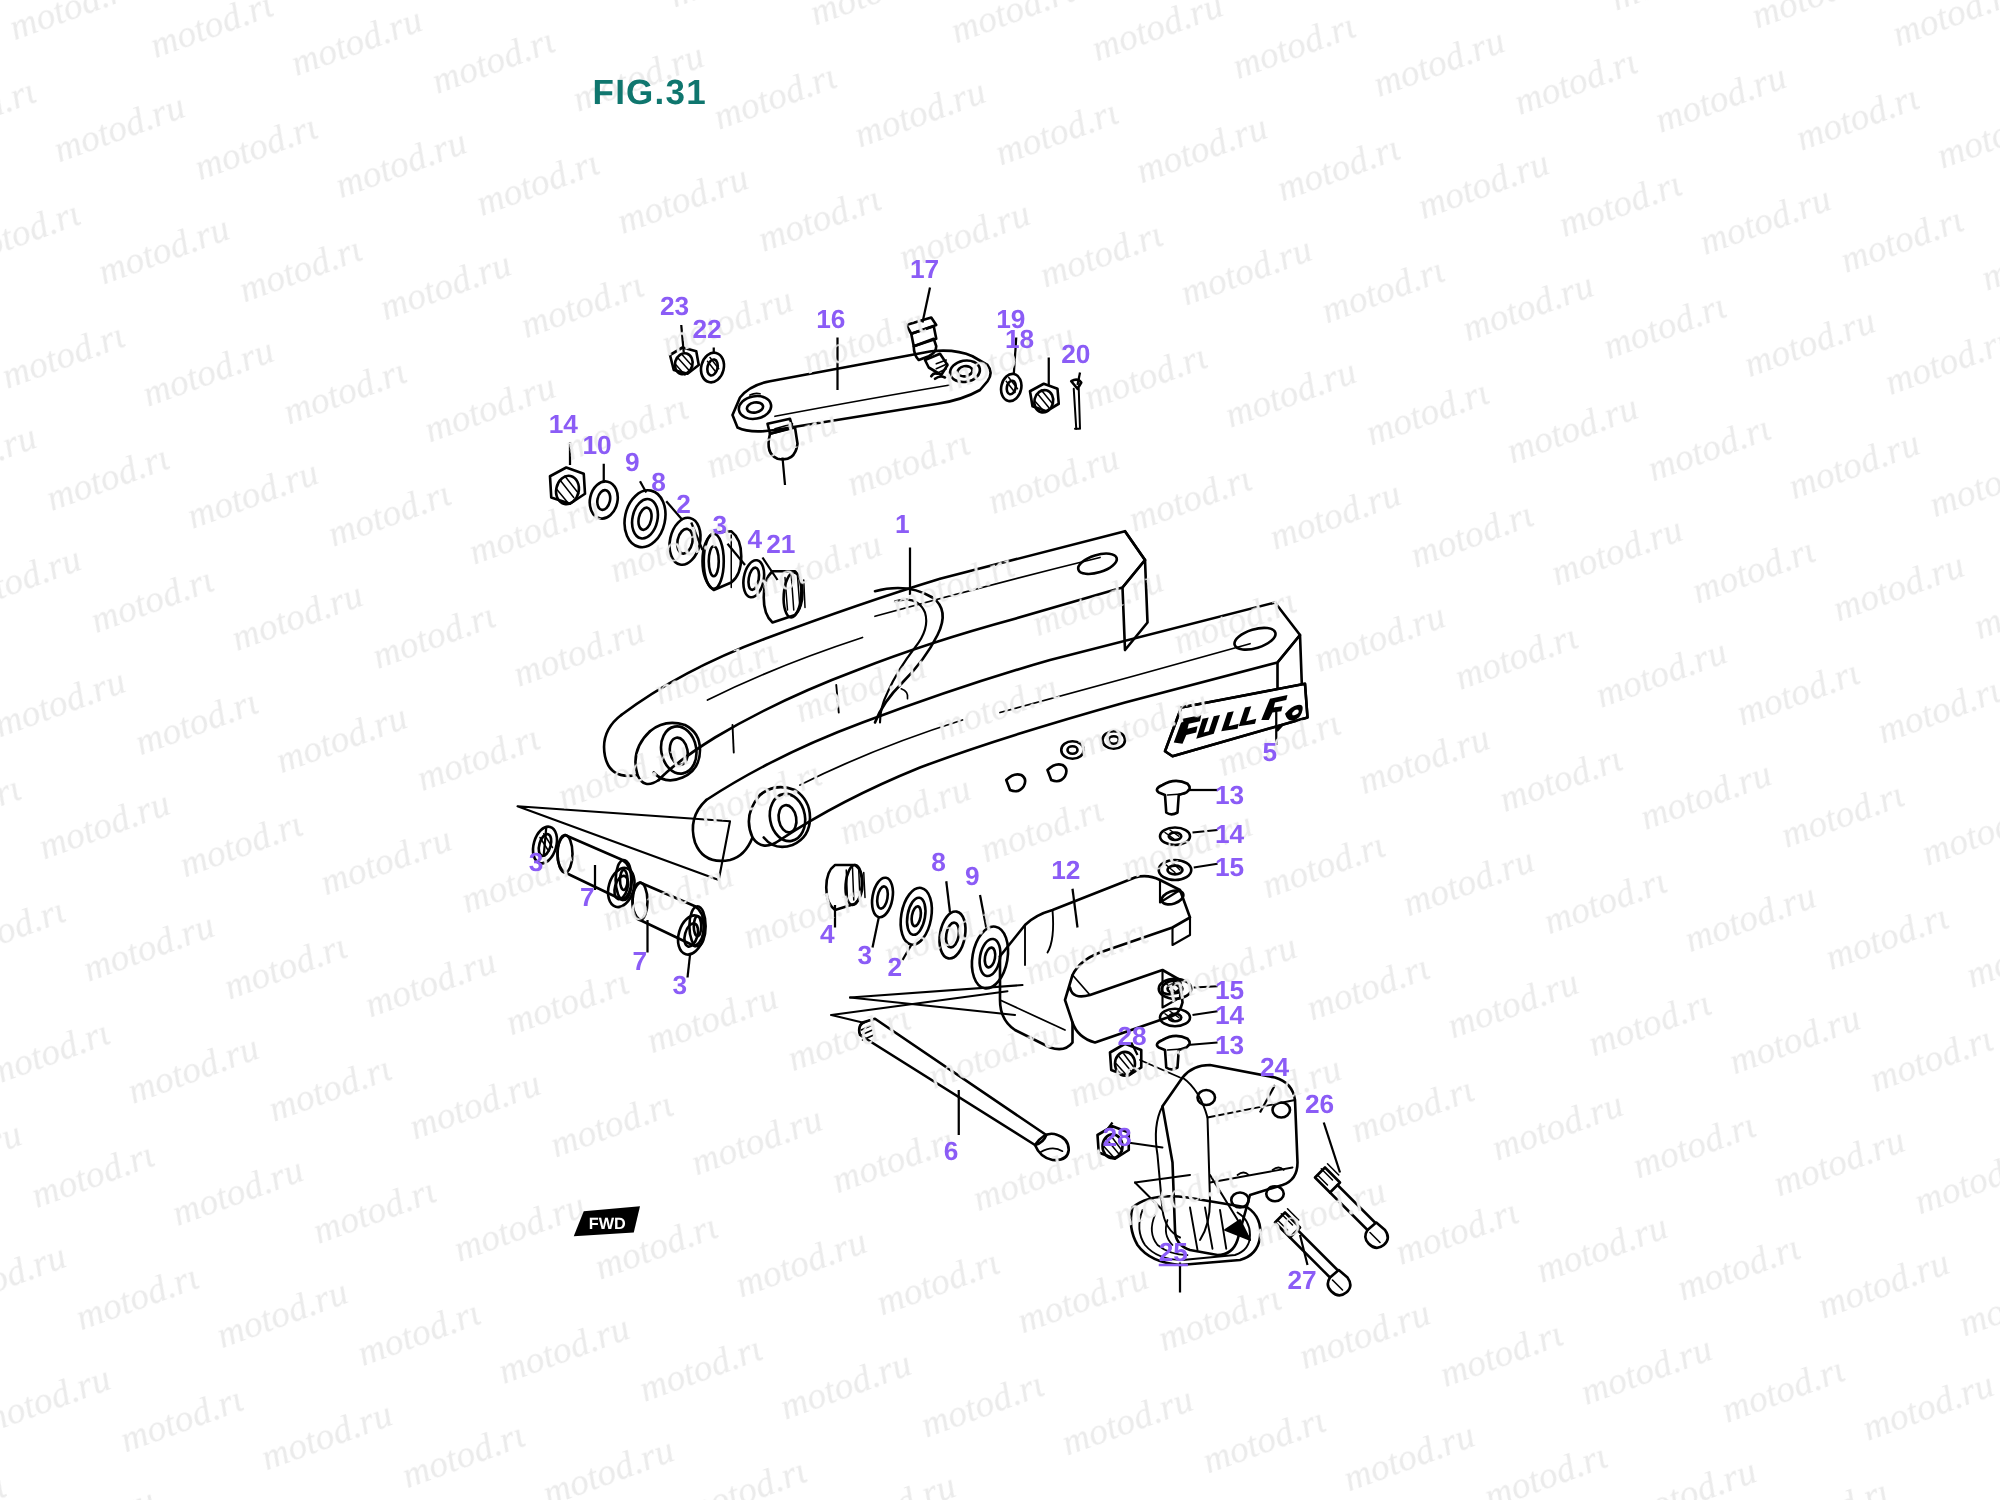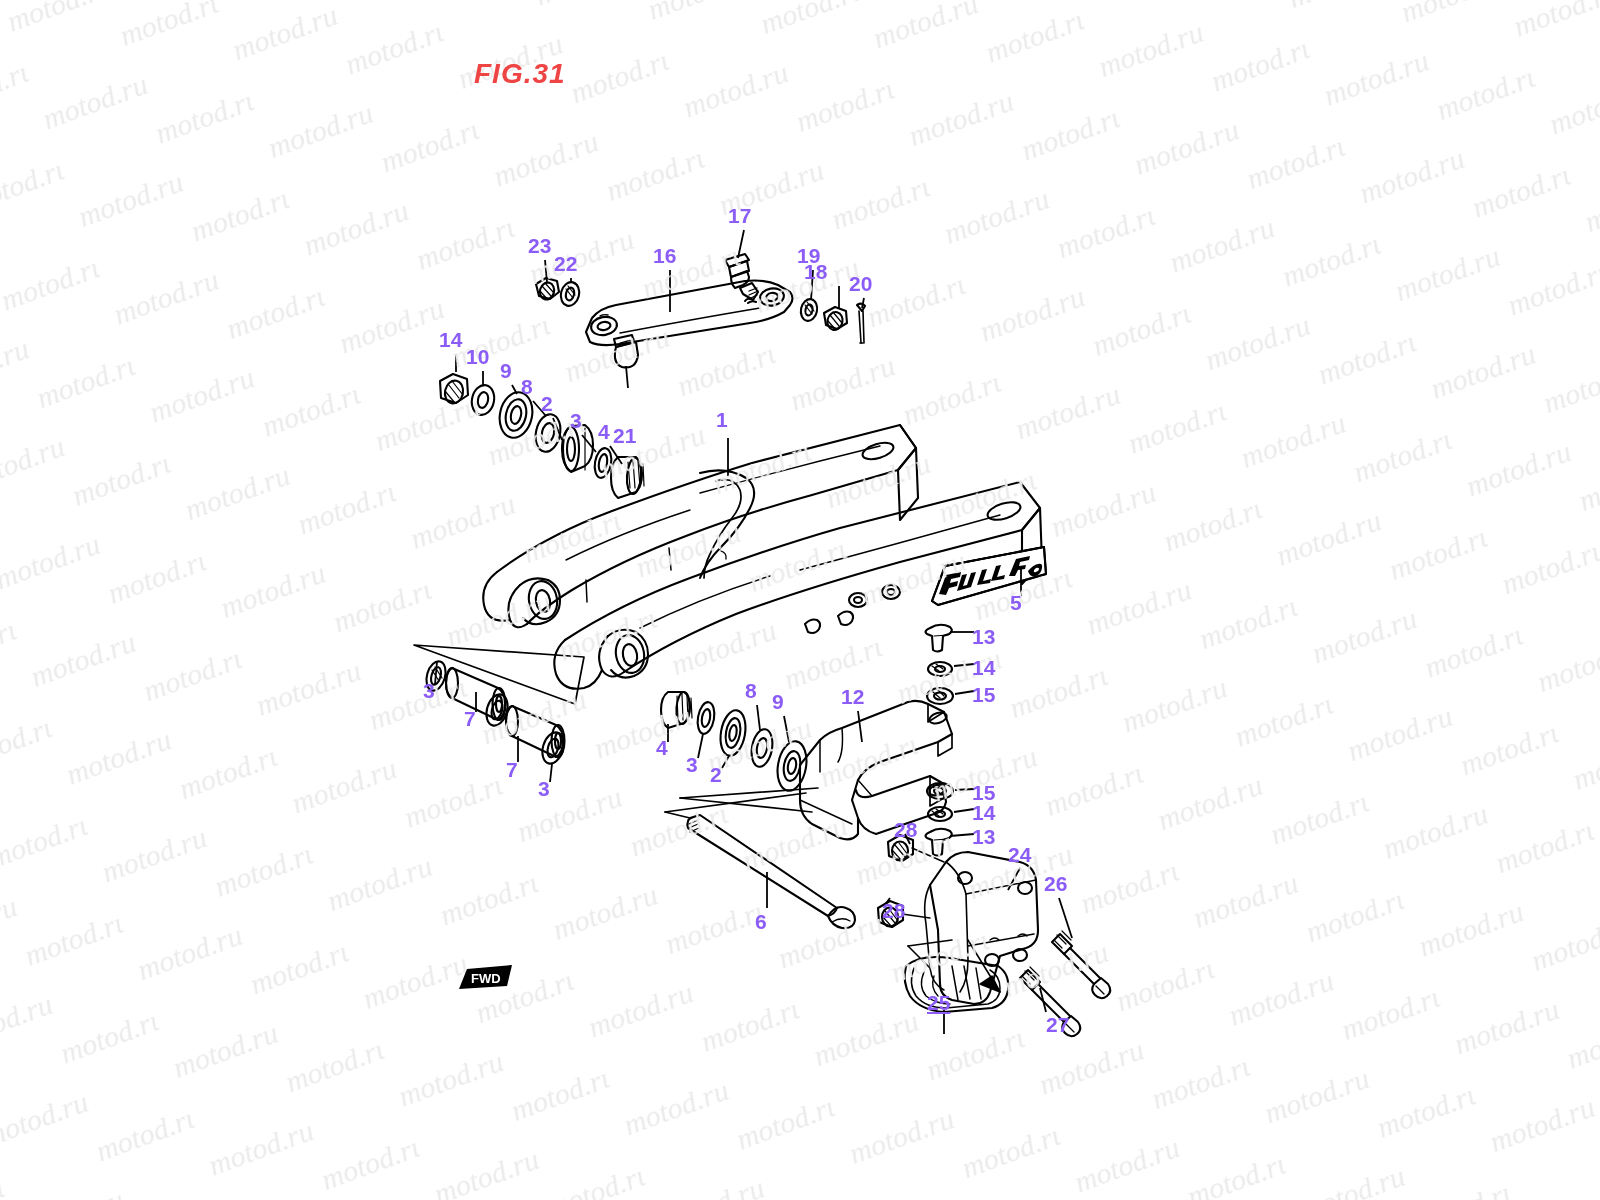--- a/index.html
+++ b/index.html
@@ -24,23 +24,22 @@
   
   #labels{position:absolute;inset:0;width:1600px;height:1200px;z-index:8;pointer-events:none;}
   .num{
     position:absolute;font-family:"Liberation Sans",sans-serif;
     font-size:21px;font-weight:bold;color:#8b5cf6;line-height:1;
     letter-spacing:0px;white-space:nowrap;
   }
   #fig-title{
     position:absolute;left:474px;top:58px;
     font-family:"Liberation Sans",sans-serif;
-    font-size:28px;font-weight:bold;color:#ef4444;letter-spacing:1px;
+    font-size:28px;font-weight:bold;color:#0f766e;letter-spacing:1px;
     z-index:9;
-    font-style:italic;
   }
   .fwd-wrap{position:absolute;left:457px;top:963px;z-index:9;}
 </style>
 </head>
 <body>
 
 <div id="stage">
 
   <div id="drawing">
   <svg width="1600" height="1200" viewBox="0 0 1600 1200" xmlns="http://www.w3.org/2000/svg">
@@ -453,18 +452,18 @@
       <div class="num" style="left: 728px; top: 205px;">17</div>
       <div class="num" style="left: 804px; top: 261px;">18</div>
       <div class="num" style="left: 797px; top: 245px;">19</div>
       <div class="num" style="left: 849px; top: 273px;">20</div>
       <div class="num" style="left: 613px; top: 384px; margin-top: 41px;">21</div>
       <div class="num" style="left: 554px; top: 253px;">22</div>
       <div class="num" style="left: 528px; top: 235px;">23</div>
       <div class="num" style="left: 1008px; top: 844px;">24</div>
       <div class="num" style="left: 927px; top: 992px; text-decoration: underline;">25</div>
       <div class="num" style="left: 1044px; top: 873px;">26</div>
-      <div class="num" style="left: 1030px; top: 1014px; margin-left: 16px;">27</div>
+      <div class="num" style="left: 1030px; top: 1014px;">27</div>
       <div class="num" style="left: 894px; top: 819px;">28</div>
       <div class="num" style="left: 882px; top: 900px;">28</div>
     </div>
 
 </div>
 
 </body></html>

